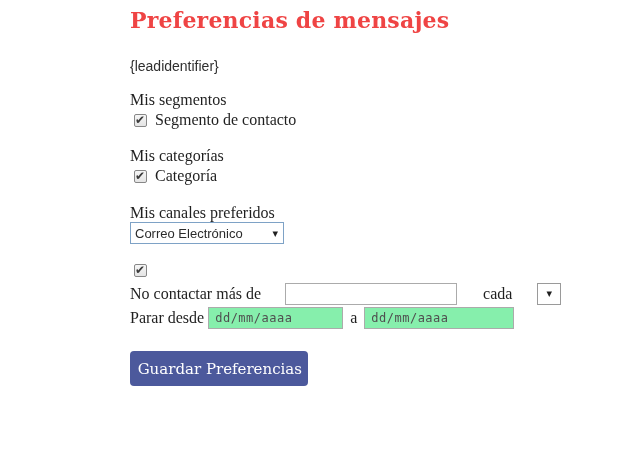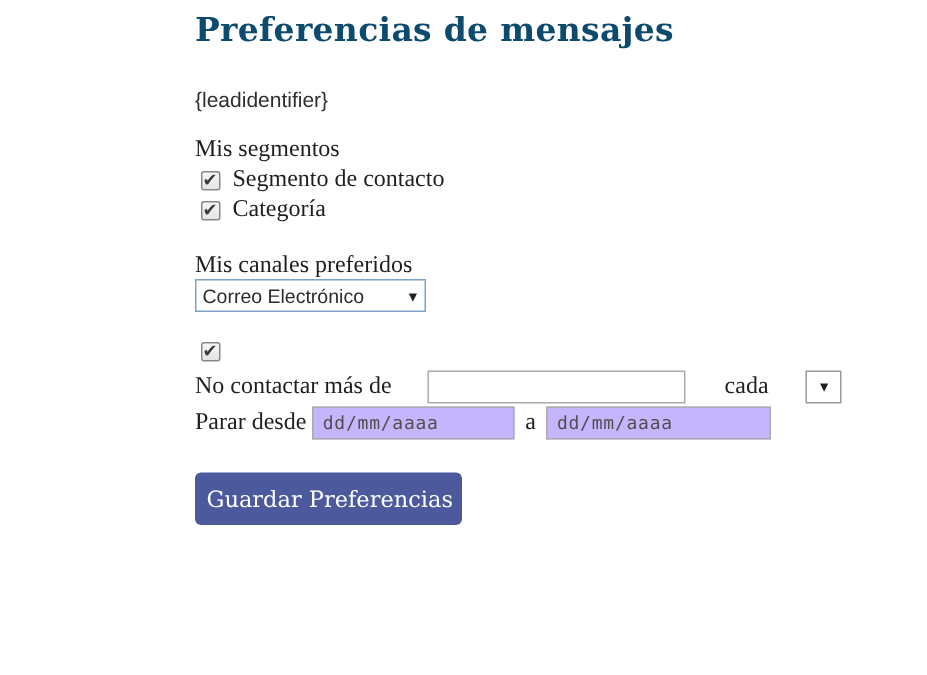--- a/index.html
+++ b/index.html
@@ -11,21 +11,21 @@
     overflow: hidden;
   }
   .page { padding: 6px 0 0 130px; }
 
   .title {
     margin: 0;
     font-family: "DejaVu Serif", serif;
     font-weight: bold;
     font-size: 22px;
     line-height: 28px;
-    color: #0c4a6e;
+    color: #ef4444;
     letter-spacing: 0.2px;
   }
 
   .lead {
     margin-top: 24px;
     font-family: "Liberation Sans", sans-serif;
     font-size: 14px;
     line-height: 16px;
     color: #2f2f2f;
   }
@@ -123,21 +123,21 @@
   .mini-select .arrow {
     font-size: 11px;
     color: #1f1f1f;
     font-family: "DejaVu Sans", sans-serif;
   }
 
   .date-input {
     box-sizing: border-box;
     height: 22px;
     border: 1px solid #ababab;
-    background: #c4b5fd;
+    background: #86efac;
     font-family: "DejaVu Sans Mono", monospace;
     font-size: 12px;
     color: #4f4f4f;
     padding: 0 0 0 6px;
     letter-spacing: 0.5px;
   }
   .date-from { width: 135px; }
   .date-to   { width: 150px; }
   .date-separator { margin: 0 7px; }
 
@@ -168,20 +168,21 @@
     <div class="group-heading">Mis segmentos</div>
     <label class="check-row">
       <span class="checkbox">
           <span class="check-glyph">✔</span>
         </span>
       <span>Segmento de contacto</span>
     </label>
   </div>
 
   <div>
+    <div class="group-heading gap">Mis categorías</div>
     <label class="check-row">
       <span class="checkbox">
           <span class="check-glyph">✔</span>
         </span>
       <span>Categoría</span>
     </label>
   </div>
 
   <div>
     <div class="group-heading gap2">Mis canales preferidos</div>

